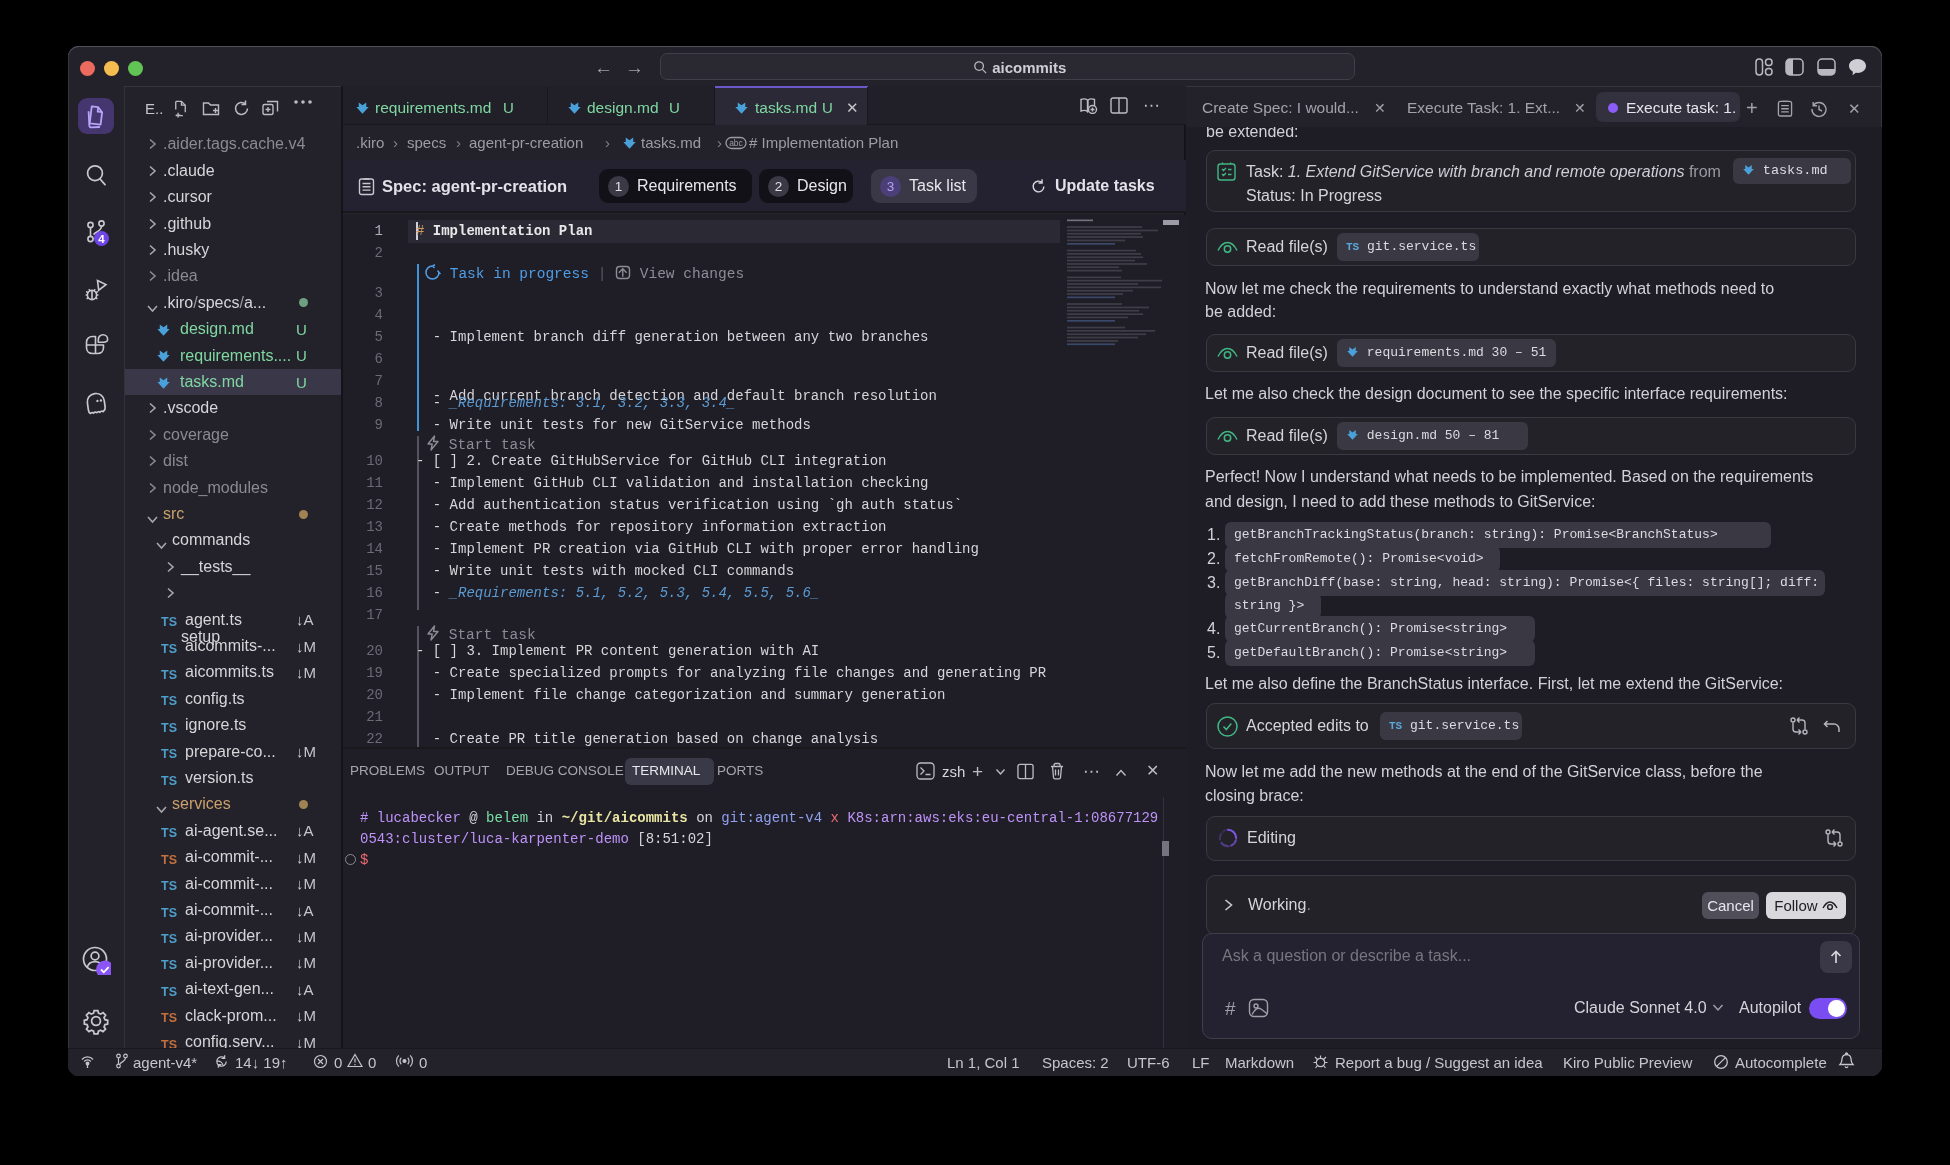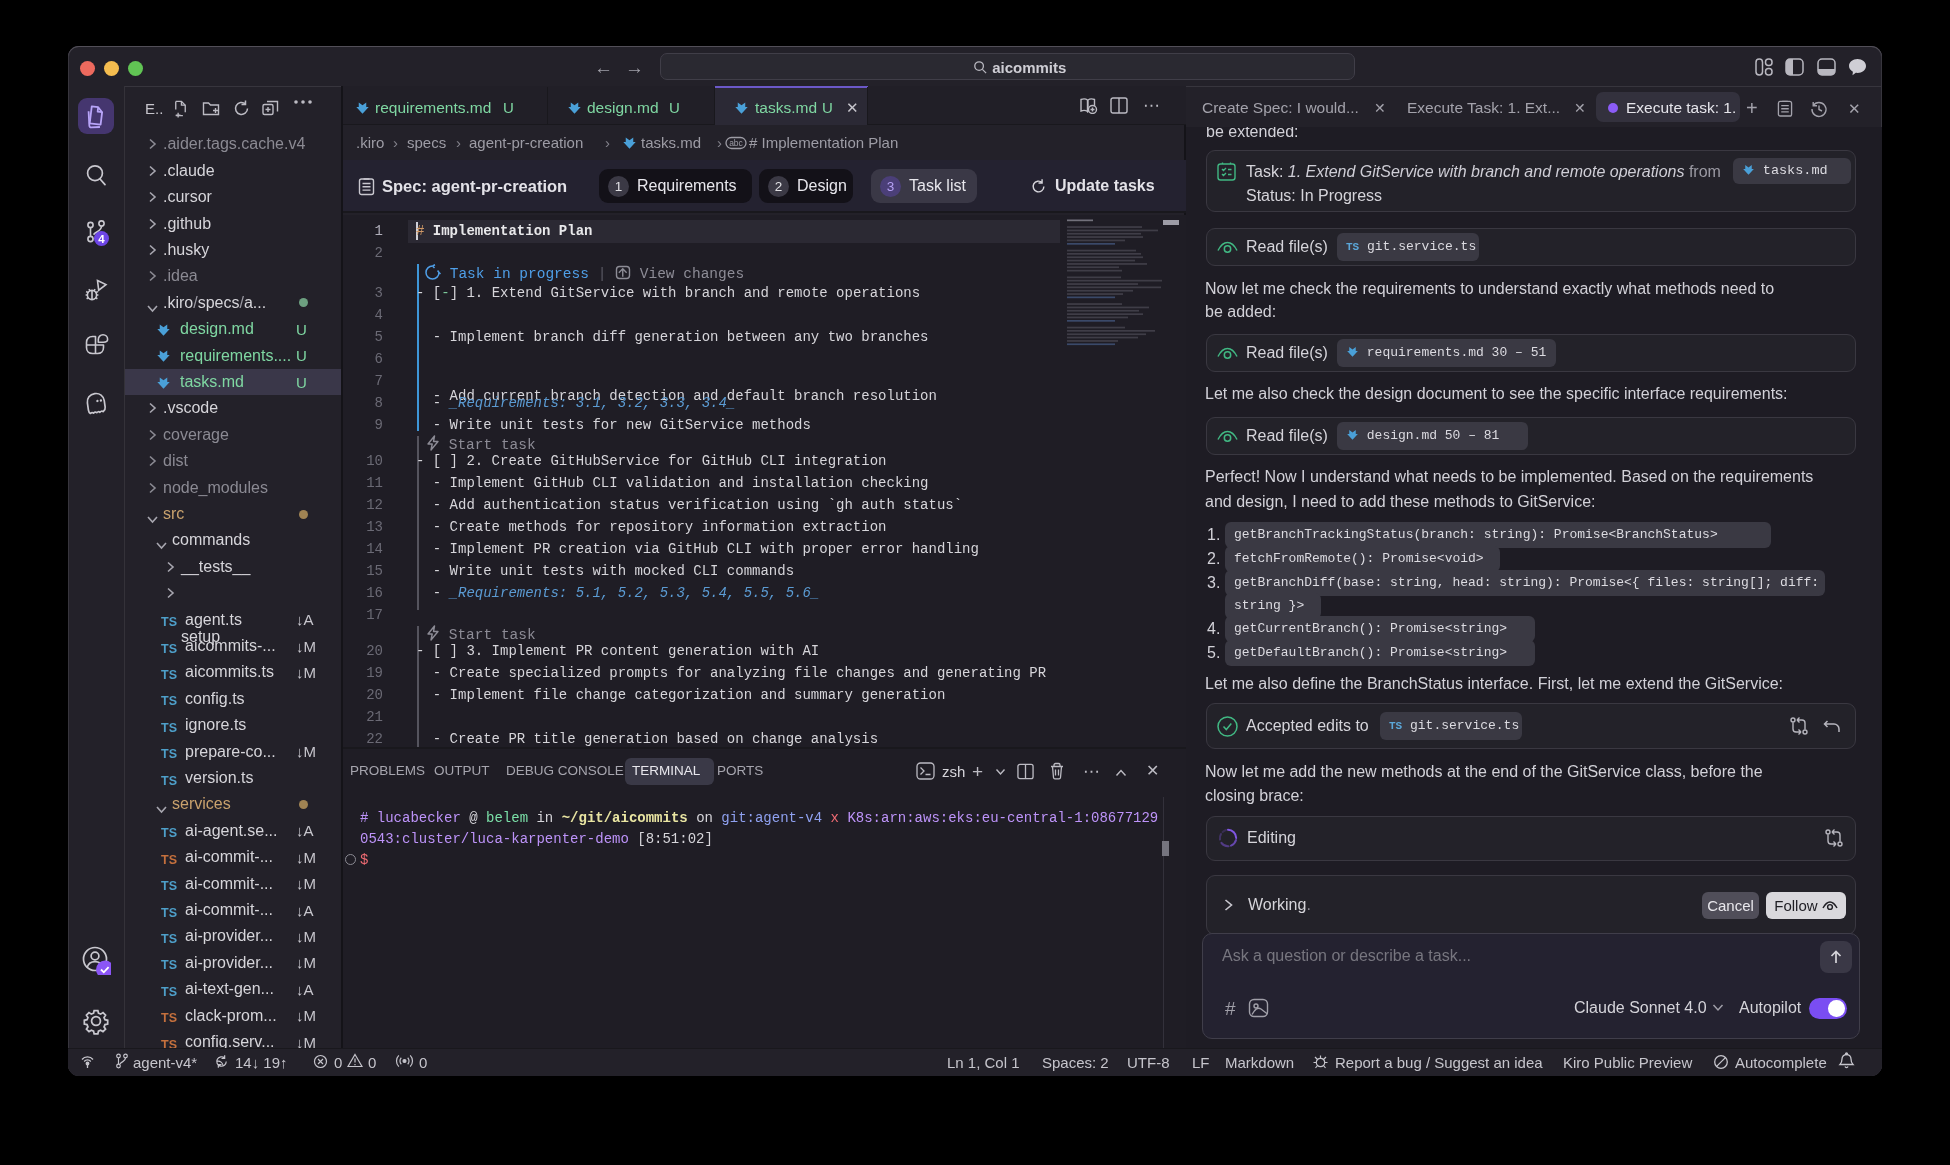--- a/index.html
+++ b/index.html
@@ -387,21 +387,20 @@
 <div class="a" style="left:275px;top:169px;width:843px;height:532px;background:#1f1d25;overflow:hidden;"></div>
 <div class="a" style="left:340px;top:174px;width:652px;height:22.5px;background:#2b2933;"></div>
 <div class="a" style="left:348px;top:176px;width:1.6px;height:18px;background:#d0d0d8;"></div>
 <div class="a" style="left:349px;top:218px;width:2.4px;height:167px;background:#3e96d8;"></div>
 <div class="a" style="left:349px;top:390px;width:2.4px;height:174px;background:#55545e;"></div>
 <div class="a" style="left:349px;top:580px;width:2.4px;height:121px;background:#55545e;"></div>
 <div class="a" style="left:275px;top:174px;width:40px;height:22px;text-align:right;font-family:Liberation Mono,monospace;font-size:14px;line-height:22px;color:#b0afba;">1</div>
 <div class="a" style="left:348px;top:174px;height:22px;font-family:Liberation Mono,monospace;font-size:14px;line-height:22px;white-space:pre;color:#d6d5da;"><span style="color:#cf9866">#</span> <b style="color:#e8e8ea">Implementation Plan</b></div>
 <div class="a" style="left:275px;top:196px;width:40px;height:22px;text-align:right;font-family:Liberation Mono,monospace;font-size:14px;line-height:22px;color:#6b6a75;">2</div>
 <div class="a" style="left:275px;top:236px;width:40px;height:22px;text-align:right;font-family:Liberation Mono,monospace;font-size:14px;line-height:22px;color:#6b6a75;">3</div>
-<div class="a" style="left:348px;top:236px;height:22px;font-family:Liberation Mono,monospace;font-size:14px;line-height:22px;white-space:pre;color:#d6d5da;">- [<span style="color:#7bc99a">-</span>] 1. Extend GitService with branch and remote operations</div>
 <div class="a" style="left:275px;top:258px;width:40px;height:22px;text-align:right;font-family:Liberation Mono,monospace;font-size:14px;line-height:22px;color:#6b6a75;">4</div>
 <div class="a" style="left:275px;top:280px;width:40px;height:22px;text-align:right;font-family:Liberation Mono,monospace;font-size:14px;line-height:22px;color:#6b6a75;">5</div>
 <div class="a" style="left:348px;top:280px;height:22px;font-family:Liberation Mono,monospace;font-size:14px;line-height:22px;white-space:pre;color:#d6d5da;">  - Implement branch diff generation between any two branches</div>
 <div class="a" style="left:275px;top:302px;width:40px;height:22px;text-align:right;font-family:Liberation Mono,monospace;font-size:14px;line-height:22px;color:#6b6a75;">6</div>
 <div class="a" style="left:348px;top:302px;height:22px;font-family:Liberation Mono,monospace;font-size:14px;line-height:22px;white-space:pre;color:#d6d5da;margin-top:37px;">  - Add current branch detection and default branch resolution</div>
 <div class="a" style="left:275px;top:324px;width:40px;height:22px;text-align:right;font-family:Liberation Mono,monospace;font-size:14px;line-height:22px;color:#6b6a75;">7</div>
 <div class="a" style="left:348px;top:324px;height:22px;font-family:Liberation Mono,monospace;font-size:14px;line-height:22px;white-space:pre;color:#d6d5da;margin-top:44px;">  - Write unit tests for new GitService methods</div>
 <div class="a" style="left:275px;top:346px;width:40px;height:22px;text-align:right;font-family:Liberation Mono,monospace;font-size:14px;line-height:22px;color:#6b6a75;">8</div>
 <div class="a" style="left:348px;top:346px;height:22px;font-family:Liberation Mono,monospace;font-size:14px;line-height:22px;white-space:pre;color:#d6d5da;">  - <i style="color:#5b9bd3">_Requirements: 3.1, 3.2, 3.3, 3.4_</i></div>
 <div class="a" style="left:275px;top:368px;width:40px;height:22px;text-align:right;font-family:Liberation Mono,monospace;font-size:14px;line-height:22px;color:#6b6a75;">9</div>
@@ -761,21 +760,21 @@
       <svg width="19" height="14" viewBox="0 0 19 14">
         <g fill="none" stroke="#c6c5cc" stroke-width="1.2">
           <circle cx="9.5" cy="7" r="1.5" fill="#c6c5cc"></circle>
           <path d="M6.3 10.2 a 4.5 4.5 0 0 1 0 -6.4 M 12.7 3.8 a 4.5 4.5 0 0 1 0 6.4 M 3.8 12.6 a 8 8 0 0 1 0 -11.2 M 15.2 1.4 a 8 8 0 0 1 0 11.2"></path>
         </g>
       </svg>
     </div>
 <div class="a nw" style="left:351px;top:1004.5px;height:23px;font-size:15px;color:#c6c5cc;font-weight:400;line-height:23px;">0</div>
 <div class="a nw" style="left:879px;top:1004.5px;height:23px;font-size:15px;color:#c6c5cc;font-weight:400;line-height:23px;">Ln 1, Col 1</div>
 <div class="a nw" style="left:974px;top:1004.5px;height:23px;font-size:15px;color:#c6c5cc;font-weight:400;line-height:23px;">Spaces: 2</div>
-<div class="a nw" style="left:1059px;top:1004.5px;height:23px;font-size:15px;color:#c6c5cc;font-weight:400;line-height:23px;">UTF-8</div>
+<div class="a nw" style="left:1059px;top:1004.5px;height:23px;font-size:15px;color:#c6c5cc;font-weight:400;line-height:23px;">UTF-6</div>
 <div class="a nw" style="left:1124px;top:1004.5px;height:23px;font-size:15px;color:#c6c5cc;font-weight:400;line-height:23px;">LF</div>
 <div class="a nw" style="left:1157px;top:1004.5px;height:23px;font-size:15px;color:#c6c5cc;font-weight:400;line-height:23px;">Markdown</div>
 <div class="a" style="left:1244px;top:1007px;">
       <svg width="17" height="17" viewBox="0 0 17 17">
         <g fill="none" stroke="#c6c5cc" stroke-width="1.2">
           <circle cx="8.5" cy="9.5" r="4.2"></circle>
           <path d="M8.5 5.3 V 2.5 M 5.5 6.5 L 3 4 M 11.5 6.5 L 14 4 M 4.3 9.5 H 1.5 M 12.7 9.5 H 15.5 M 5.5 12.5 L 3.5 15 M 11.5 12.5 L 13.5 15"></path>
         </g>
       </svg>
     </div>

